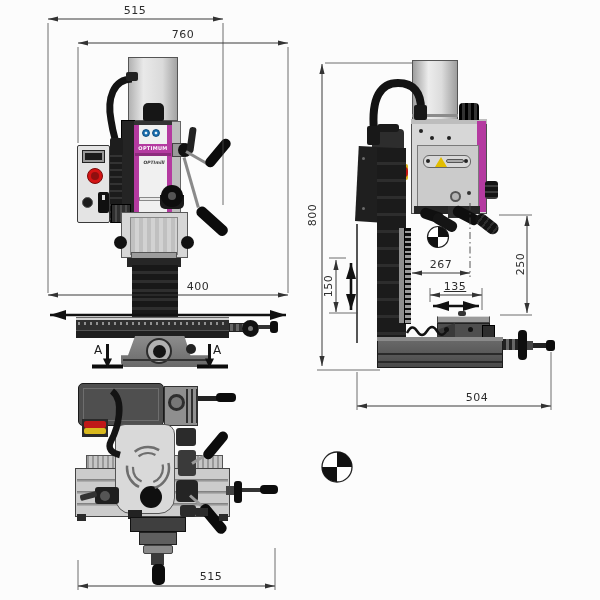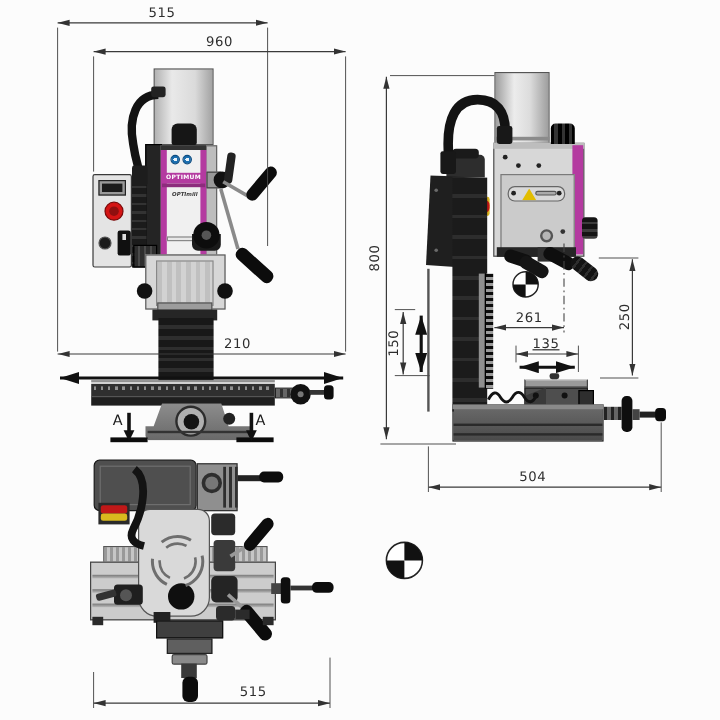--- a/index.html
+++ b/index.html
@@ -301,25 +301,25 @@
       <path d="M438,237 L438,247.5 A10.5,10.5 0 0 1 427.5,237 Z" fill="#111"></path>
     </g>
     <g>
       <circle cx="337" cy="467" r="15" fill="#fff" stroke="#222" stroke-width="1.3"></circle>
       <path d="M337,467 L337,452 A15,15 0 0 1 352,467 Z" fill="#111"></path>
       <path d="M337,467 L337,482 A15,15 0 0 1 322,467 Z" fill="#111"></path>
     </g>
   </svg>
 
   <div class="dimtxt" style="left:115px;top:5px;width:40px;">515</div>
-  <div class="dimtxt" style="left:163px;top:29px;width:40px;">960</div>
-  <div class="dimtxt" style="left:178px;top:281px;width:40px;">210</div>
+  <div class="dimtxt" style="left:163px;top:29px;width:40px;">760</div>
+  <div class="dimtxt" style="left:178px;top:281px;width:40px;">400</div>
   <div class="sectxt" style="left:94px;top:343px;">A</div>
   <div class="sectxt" style="left:213px;top:343px;">A</div>
   <div class="dimtxt rot" style="left:298px;top:209px;width:30px;">800</div>
   <div class="dimtxt rot" style="left:314px;top:280px;width:30px;">150</div>
-  <div class="dimtxt" style="left:421px;top:259px;width:40px;">261</div>
+  <div class="dimtxt" style="left:421px;top:259px;width:40px;">267</div>
   <div class="dimtxt" style="left:435px;top:281px;width:40px;text-decoration:underline;">135</div>
   <div class="dimtxt rot" style="left:506px;top:258px;width:30px;">250</div>
-  <div class="dimtxt" style="left:424px;top:392px;width:40px;">504</div>
+  <div class="dimtxt" style="left:457px;top:392px;width:40px;">504</div>
   <div class="dimtxt" style="left:191px;top:571px;width:40px;">515</div>
 
 </div>
 
 </body></html>

